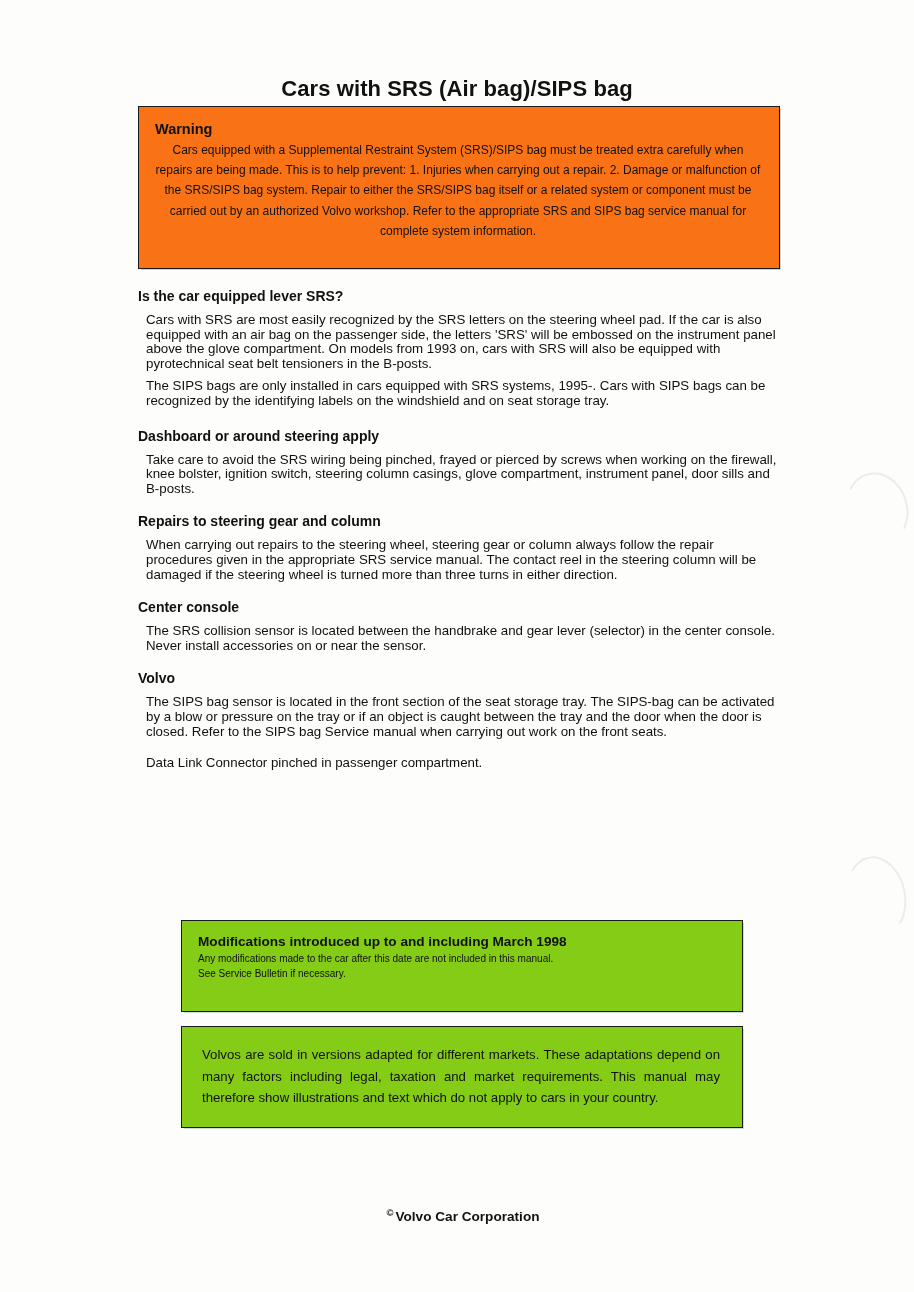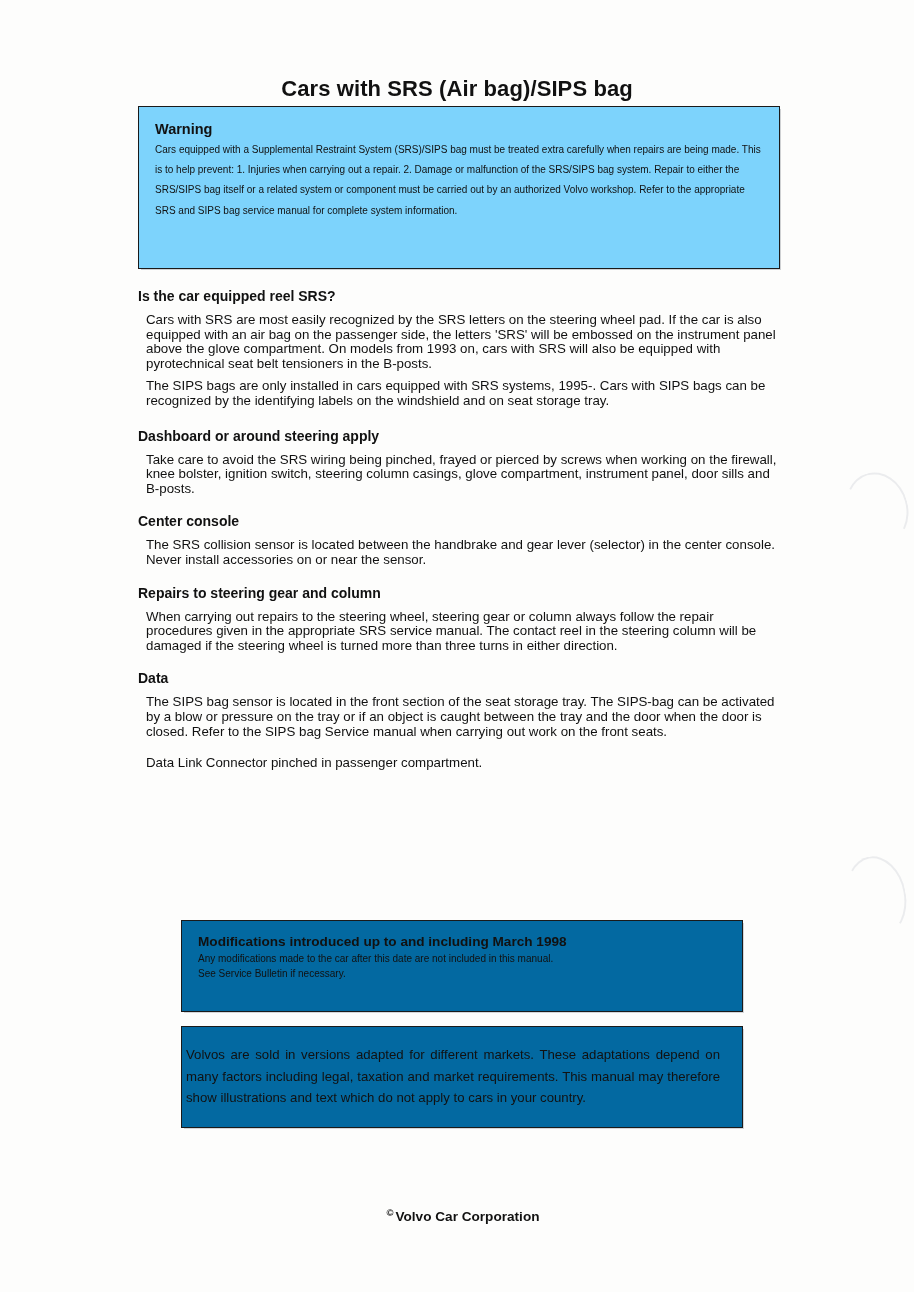--- a/index.html
+++ b/index.html
@@ -47,34 +47,35 @@
 
   
   .warning-box {
     position: absolute;
     left: 138px;
     top: 106px;
     width: 642px;
     height: 163px;
     border: 1.6px solid #1a1a1a;
     box-sizing: border-box;
-    background: #7dd3fc;
+    background: #f97316;
     box-shadow: 2px 2px 0 -1px rgba(120,125,135,0.35);
   }
   .warning-inner {
     padding: 14px 18px 0 16px;
   }
   .warning-heading {
     font-size: 14.5px;
     font-weight: bold;
     margin-bottom: 3px;
   }
   .warning-body {
-    font-size: 10px;
+    font-size: 12px;
     line-height: 20.2px;
+    text-align: center;
   }
 
   
   .sections {
     position: absolute;
     left: 138px;
     top: 288px;
     width: 652px;
   }
   .section {
@@ -98,41 +99,41 @@
   .sec-gap-lg { margin-bottom: 19px; }
   .sec-gap-md { margin-bottom: 17px; }
 
   
   .notice-box {
     position: absolute;
     left: 181px;
     width: 562px;
     border: 1.5px solid #1a1a1a;
     box-sizing: border-box;
-    background: #0369a1;
+    background: #84cc16;
     box-shadow: 2px 2px 0 -1px rgba(120,125,135,0.3);
   }
   .mods-box {
     top: 920px;
     height: 92px;
     padding: 13px 16px 0 16px;
   }
   .mods-heading {
     font-size: 13.6px;
     font-weight: bold;
     margin-bottom: 2px;
   }
   .mods-line {
     font-size: 10px;
     line-height: 15px;
   }
   .markets-box {
     top: 1026px;
     height: 102px;
-    padding: 17px 22px 0 4px;
+    padding: 17px 22px 0 20px;
   }
   .markets-text {
     font-size: 13.2px;
     line-height: 21.5px;
     text-align: justify;
   }
 
   
   .footer {
     position: absolute;
@@ -162,42 +163,42 @@
   <div class="warning-box">
     <div class="warning-inner">
       <div class="warning-heading">Warning</div>
       <div class="warning-body">Cars equipped with a Supplemental Restraint System (SRS)/SIPS bag must be treated extra carefully when repairs are being made. This is to help prevent: 1. Injuries when carrying out a repair. 2. Damage or malfunction of the SRS/SIPS bag system. Repair to either the SRS/SIPS bag itself or a related system or component must be carried out by an authorized Volvo workshop. Refer to the appropriate SRS and SIPS bag service manual for complete system information.</div>
     </div>
   </div>
 
   <div class="sections">
 
     <div class="section sec-gap-lg">
-      <div class="section-heading">Is the car equipped reel SRS?</div>
+      <div class="section-heading">Is the car equipped lever SRS?</div>
       <p class="section-para">Cars with SRS are most easily recognized by the SRS letters on the steering wheel pad. If the car is also equipped with an air bag on the passenger side, the letters 'SRS' will be embossed on the instrument panel above the glove compartment. On models from 1993 on, cars with SRS will also be equipped with pyrotechnical seat belt tensioners in the B-posts.</p>
       <p class="section-para">The SIPS bags are only installed in cars equipped with SRS systems, 1995-. Cars with SIPS bags can be recognized by the identifying labels on the windshield and on seat storage tray.</p>
     </div>
 
     <div class="section sec-gap-md">
       <div class="section-heading">Dashboard or around steering apply</div>
       <p class="section-para">Take care to avoid the SRS wiring being pinched, frayed or pierced by screws when working on the firewall, knee bolster, ignition switch, steering column casings, glove compartment, instrument panel, door sills and B-posts.</p>
     </div>
 
     <div class="section sec-gap-md">
+      <div class="section-heading">Repairs to steering gear and column</div>
+      <p class="section-para">When carrying out repairs to the steering wheel, steering gear or column always follow the repair procedures given in the appropriate SRS service manual. The contact reel in the steering column will be damaged if the steering wheel is turned more than three turns in either direction.</p>
+    </div>
+
+    <div class="section sec-gap-md">
       <div class="section-heading">Center console</div>
       <p class="section-para">The SRS collision sensor is located between the handbrake and gear lever (selector) in the center console. Never install accessories on or near the sensor.</p>
     </div>
 
     <div class="section sec-gap-md">
-      <div class="section-heading">Repairs to steering gear and column</div>
-      <p class="section-para">When carrying out repairs to the steering wheel, steering gear or column always follow the repair procedures given in the appropriate SRS service manual. The contact reel in the steering column will be damaged if the steering wheel is turned more than three turns in either direction.</p>
-    </div>
-
-    <div class="section sec-gap-md">
-      <div class="section-heading">Data</div>
+      <div class="section-heading">Volvo</div>
       <p class="section-para">The SIPS bag sensor is located in the front section of the seat storage tray. The SIPS-bag can be activated by a blow or pressure on the tray or if an object is caught between the tray and the door when the door is closed. Refer to the SIPS bag Service manual when carrying out work on the front seats.</p>
     </div>
 
     <div class="section">
       <p class="section-para">Data Link Connector pinched in passenger compartment.</p>
     </div>
 
   </div>
 
   <div class="notice-box mods-box">

